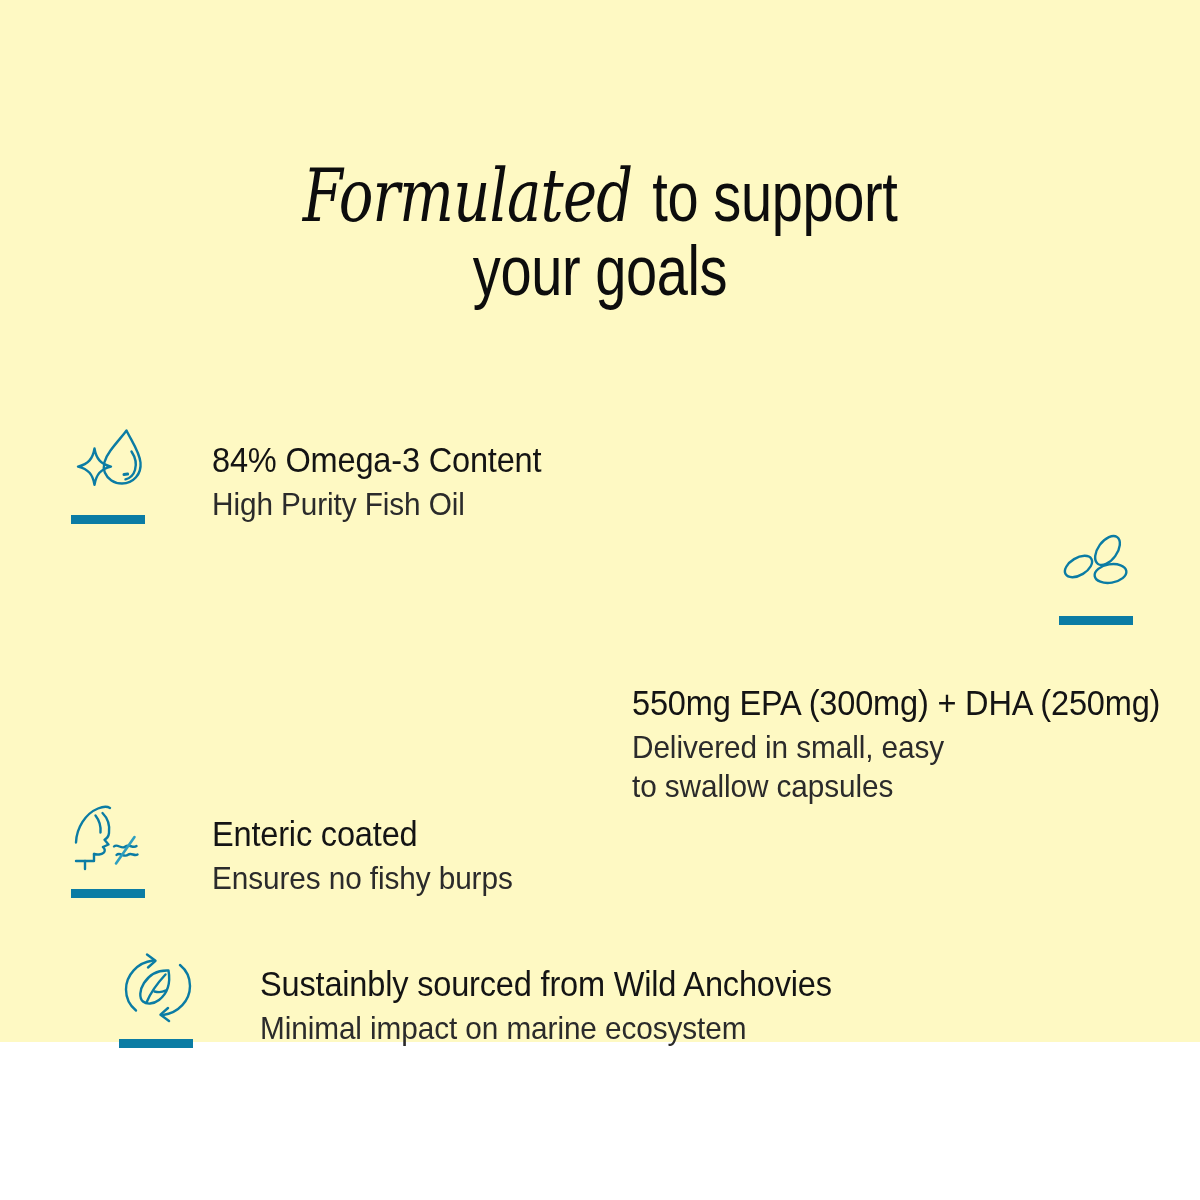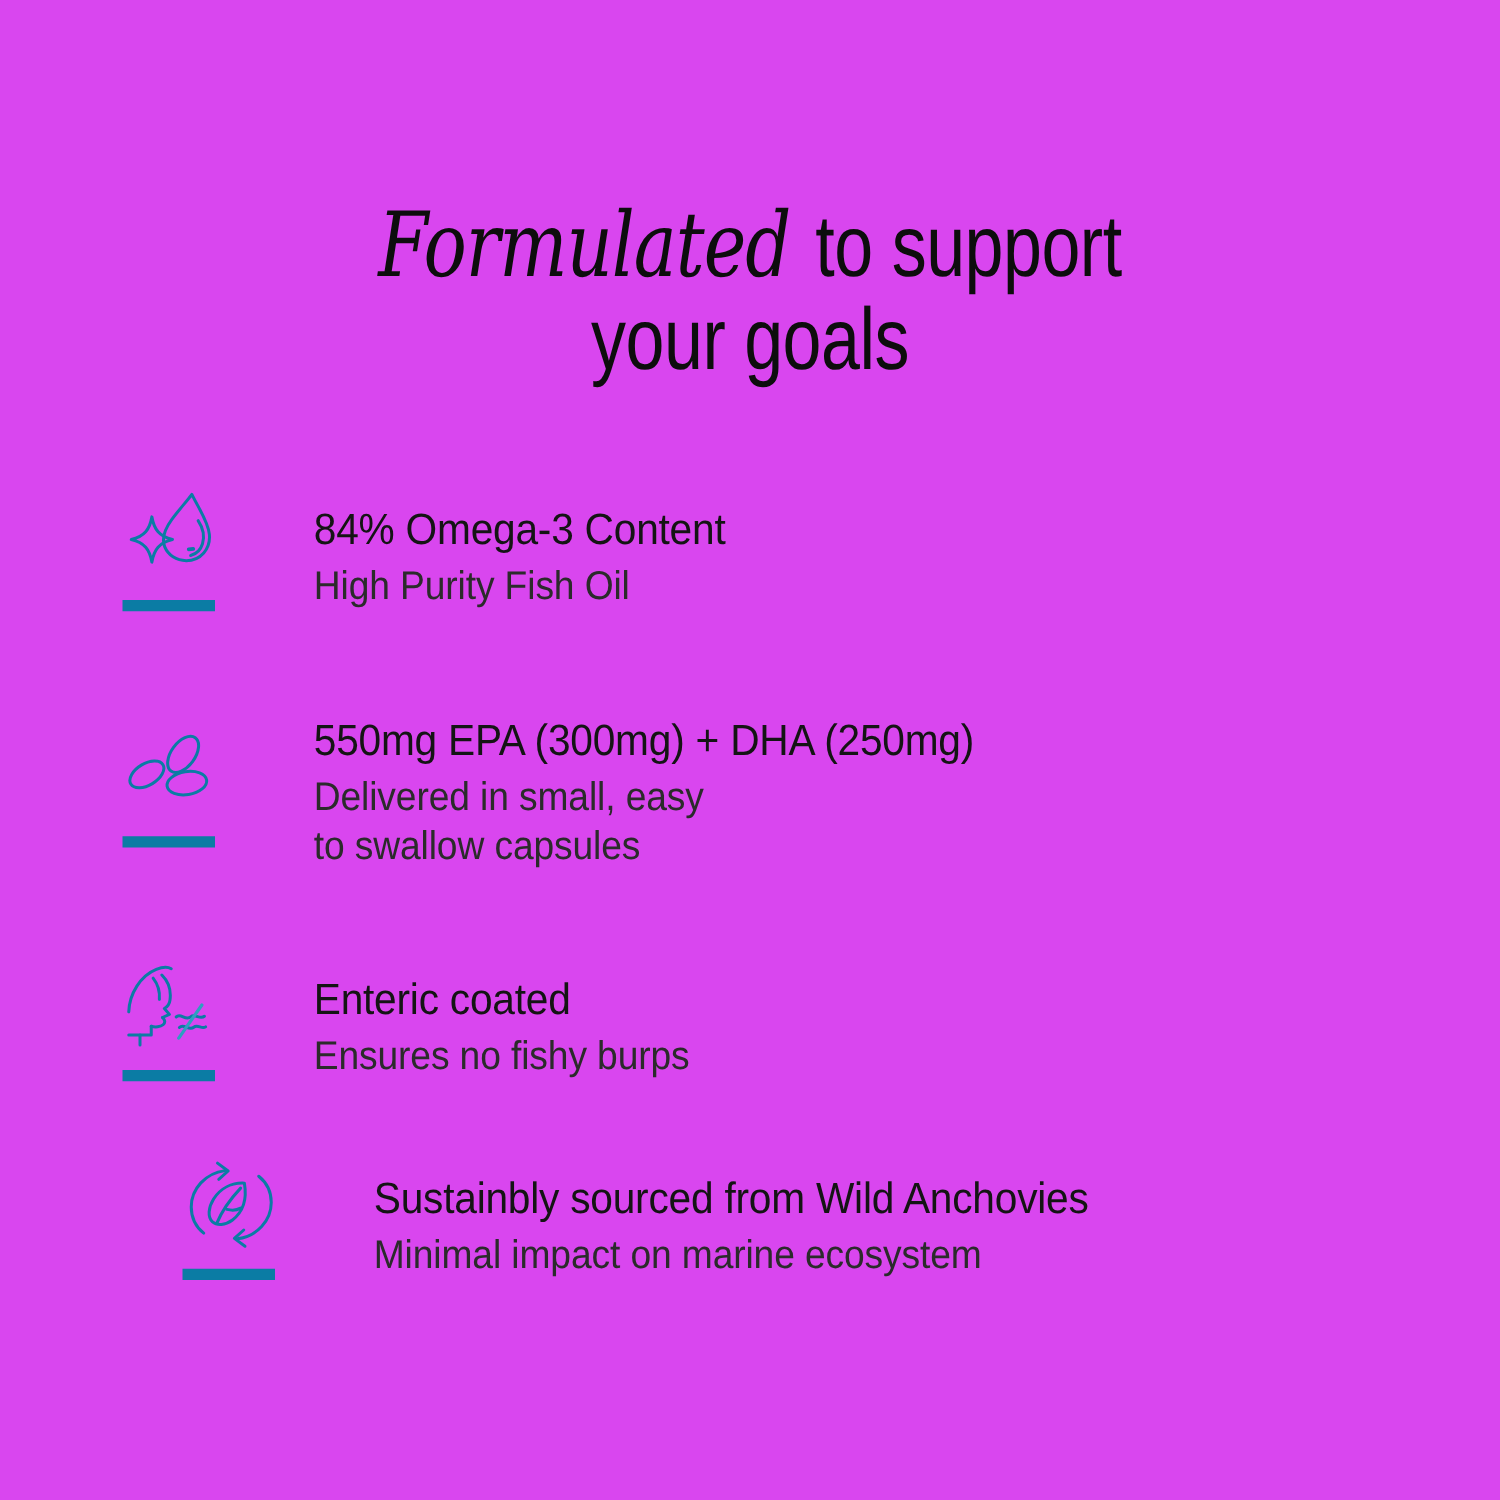--- a/index.html
+++ b/index.html
@@ -11,22 +11,22 @@
     height: 1200px;
     background: #ffffff;
     font-family: "Liberation Sans", sans-serif;
     -webkit-font-smoothing: antialiased;
     overflow: hidden;
   }
 
   .page {
     position: relative;
     width: 1200px;
-    height: 1200px;
-    background: #d946ef;
+    height: 1042px;
+    background: #fef9c3;
     box-sizing: border-box;
   }
 
   
   .headline {
     position: absolute;
     left: 0;
     top: 112px;
     width: 1200px;
     text-align: center;
@@ -55,27 +55,26 @@
   
   .features {
     position: absolute;
     left: 0;
     top: 352px;
     width: 1200px;
   }
   .feature-row {
     position: relative;
     display: flex;
-    align-items: center;
-    padding-left: 97px;
+    align-items: flex-end;
+    padding-left: 70px;
     box-sizing: border-box;
-    gap: 12px;
   }
   .feature-row.row-0 { height: 172px; }
-  .feature-row.row-1 { height: 206px; }
+  .feature-row.row-1 { height: 206px; flex-direction: column; }
   .feature-row.row-2 { height: 168px; }
   .feature-row.row-3 { height: 150px; margin-left: 48px; }
 
   .icon-block {
     width: 142px;
     flex: 0 0 142px;
     position: relative;
     padding-top: 2px;
   }
   .icon-art {

